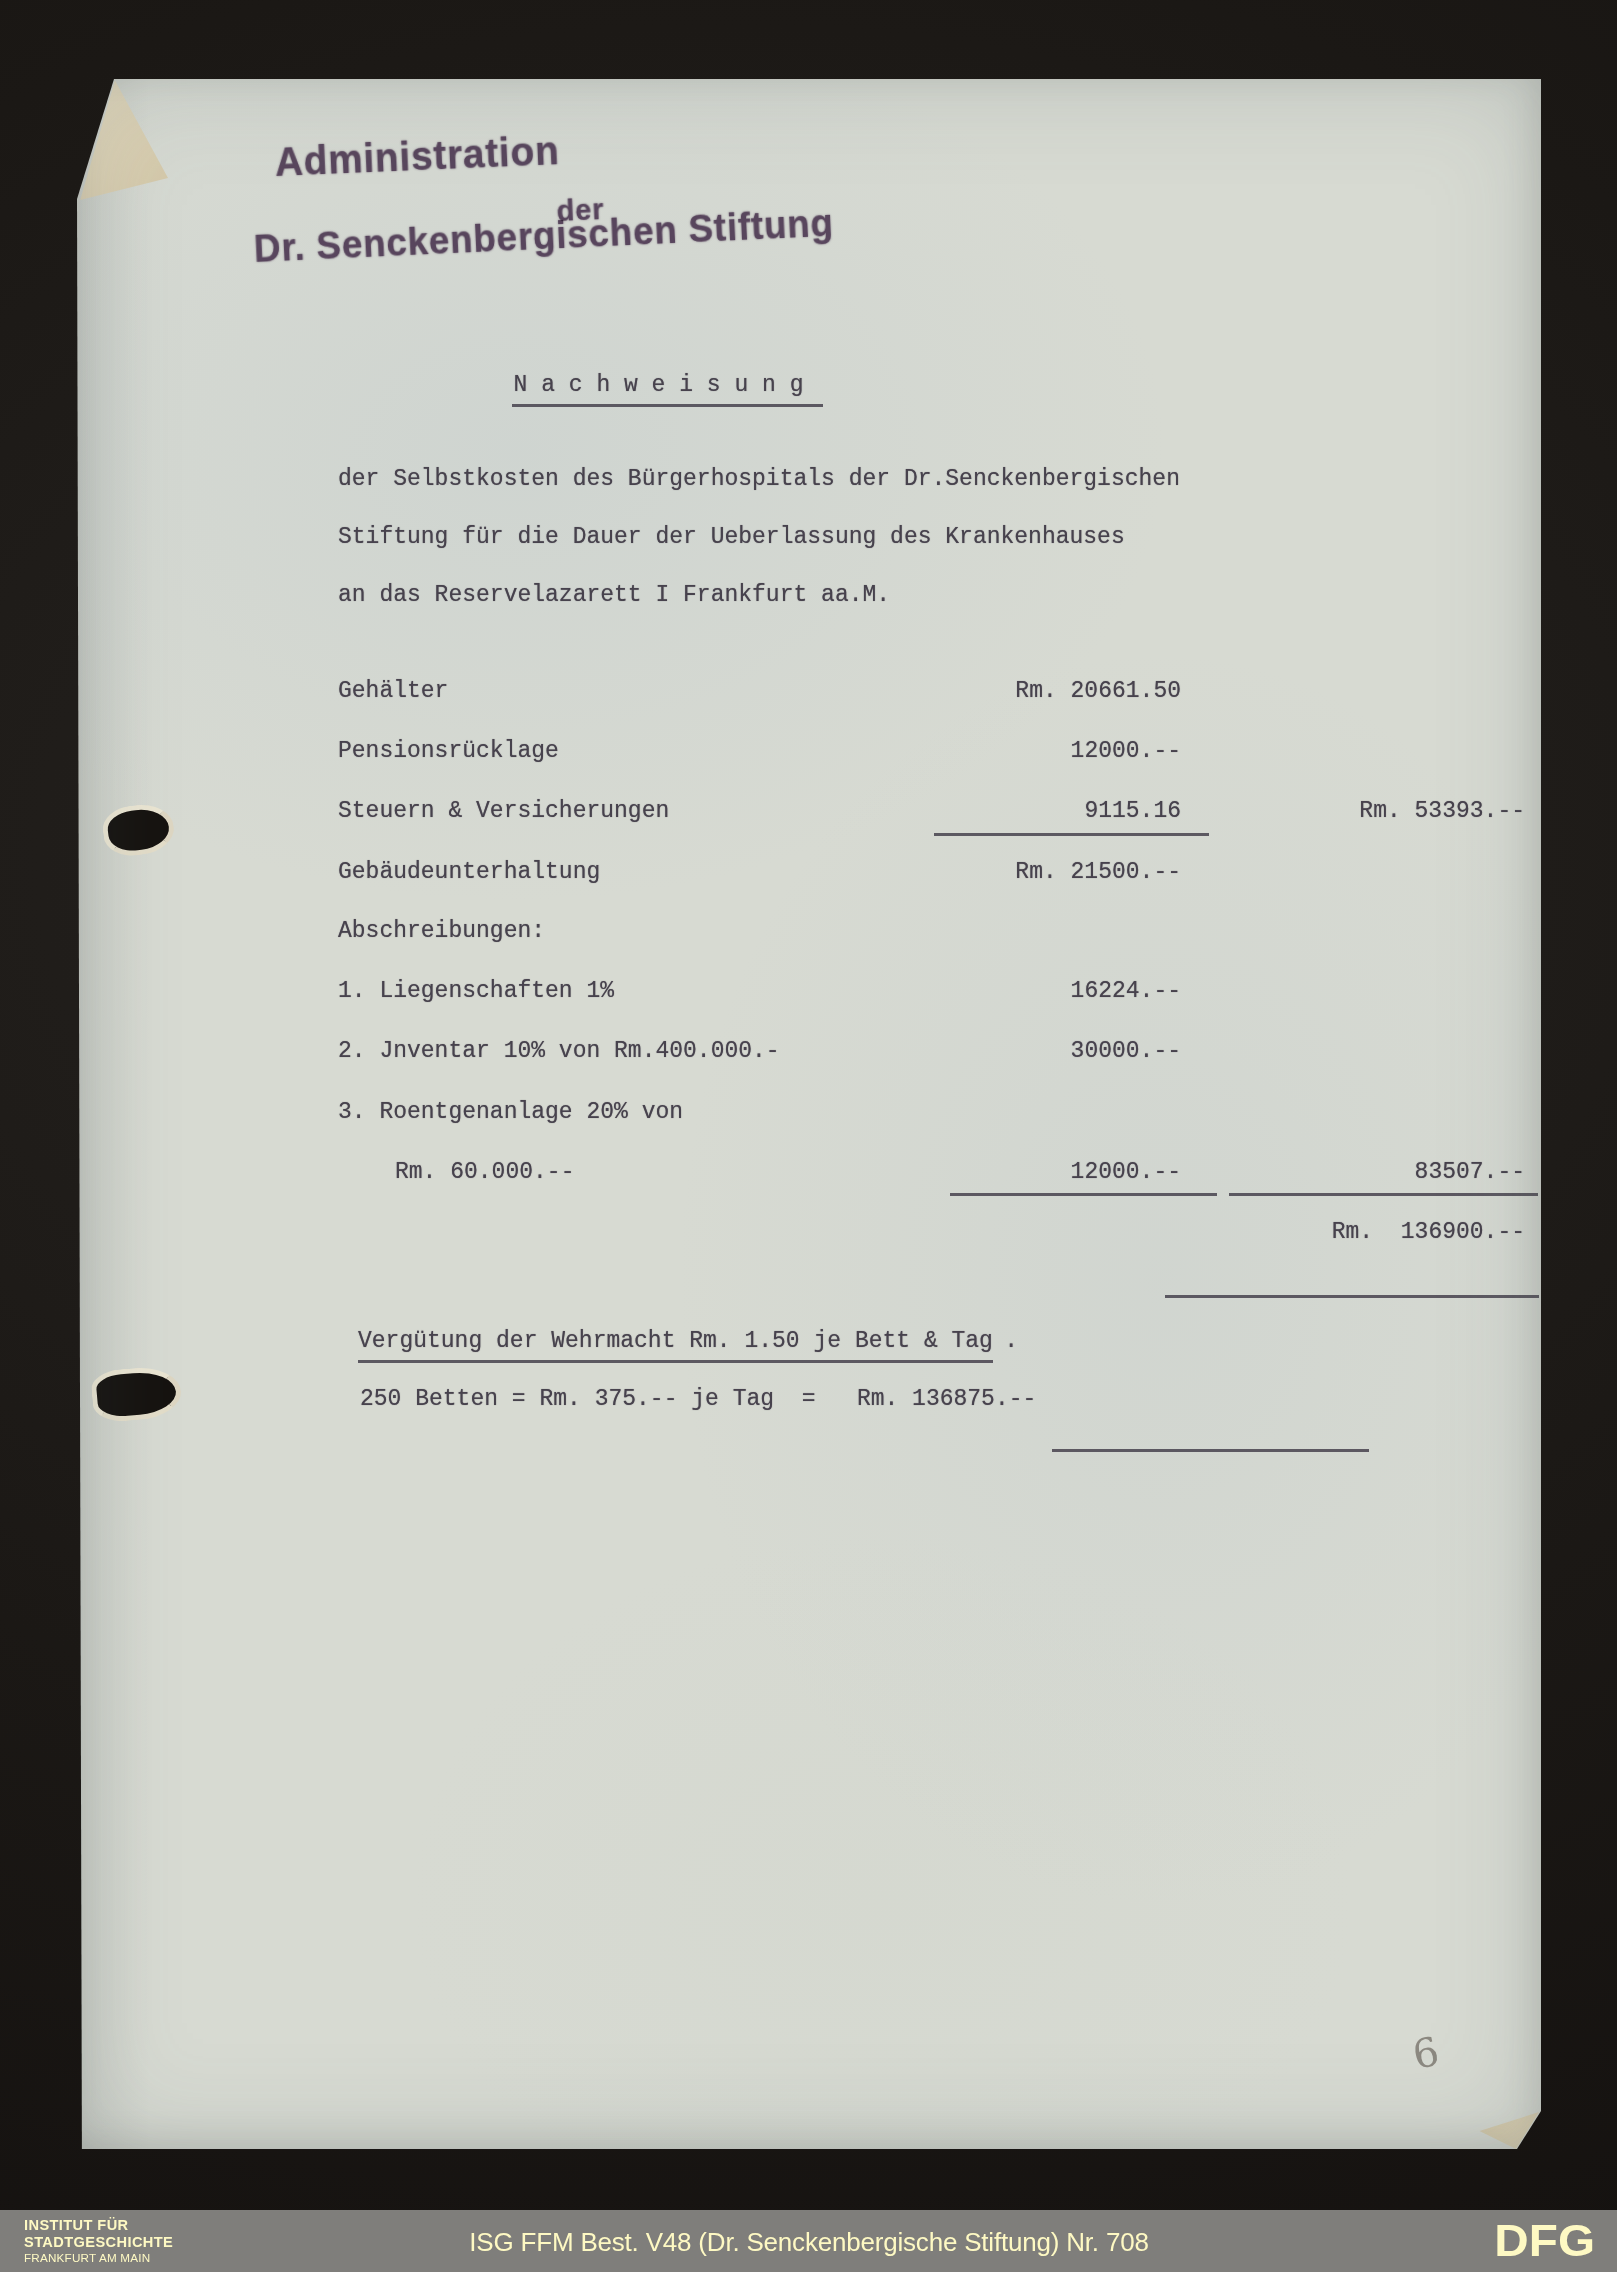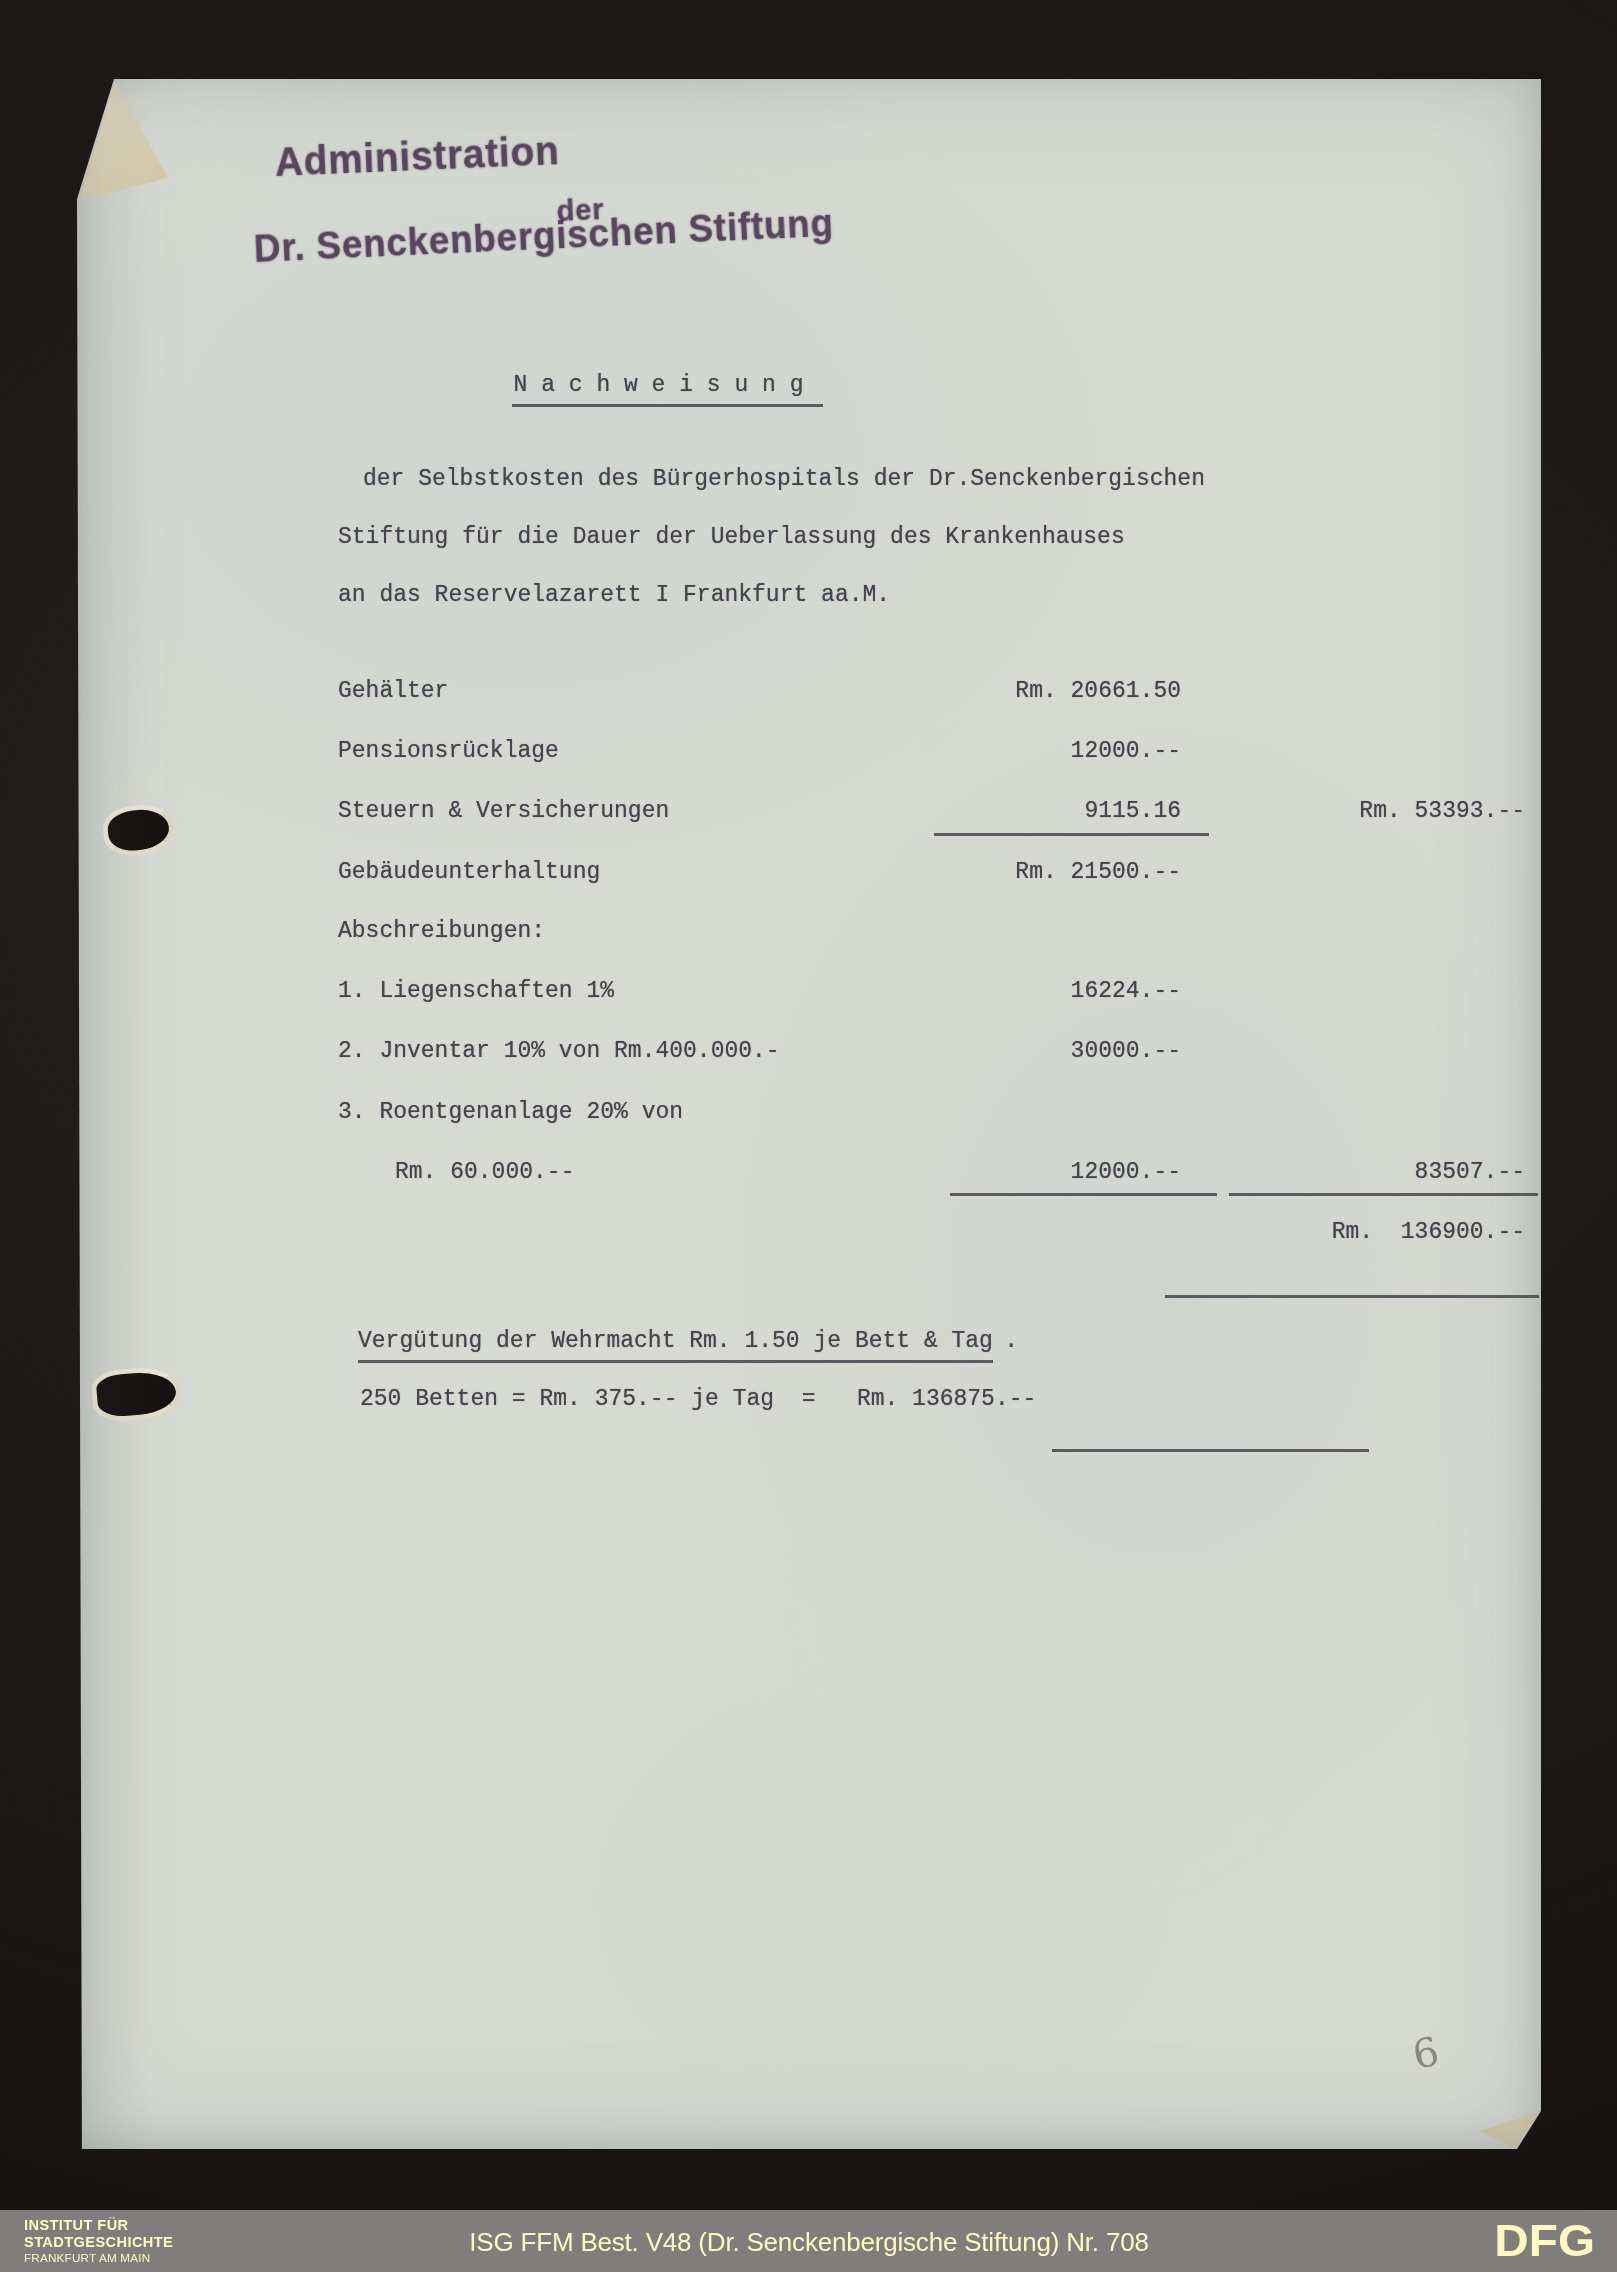--- a/index.html
+++ b/index.html
@@ -55,21 +55,21 @@
   .stamp-2 { left:479px; top:116px; font-size:29px; transform:rotate(-2.4deg); transform-origin:left top; }
   .stamp-3 { left:176px; top:149px; font-size:38px; transform:rotate(-2.6deg) scaleX(.97); transform-origin:left top; }
 
   
   .type {
     position:absolute; font-family:"Liberation Mono","DejaVu Sans Mono",monospace;
     font-size:23px; color:#47424d; white-space:pre;
     text-shadow:0 0 1px rgba(71,66,77,.65);
   }
   .doc-title { left:435px; top:293px; letter-spacing:0; border-bottom:3.2px solid rgba(71,66,77,.85); padding:0 19.4px 5.7px 1.6px; }
-  .intro-1 { left:261px; top:387px;margin-left:25px; }
+  .intro-1 { left:261px; top:387px; }
   .intro-2 { left:261px; top:445px; }
   .intro-3 { left:261px; top:503px; }
 
   .lrow { position:absolute; left:0; width:1464px; height:40px; }
   .lrow .lab { position:absolute; left:261px; }
   .lrow .lab.indent { left:318px; }
   .lrow .c1 { position:absolute; left:728px;  width:376px; text-align:right; }
   .lrow .c2 { position:absolute; left:1114px; width:334px; text-align:right; }
   .r0 { top:599px; } .r1 { top:659px; } .r2 { top:719px; } .r3 { top:780px; }
   .r4 { top:839px; } .r5 { top:899px; } .r6 { top:959px; } .r7 { top:1020px; }

